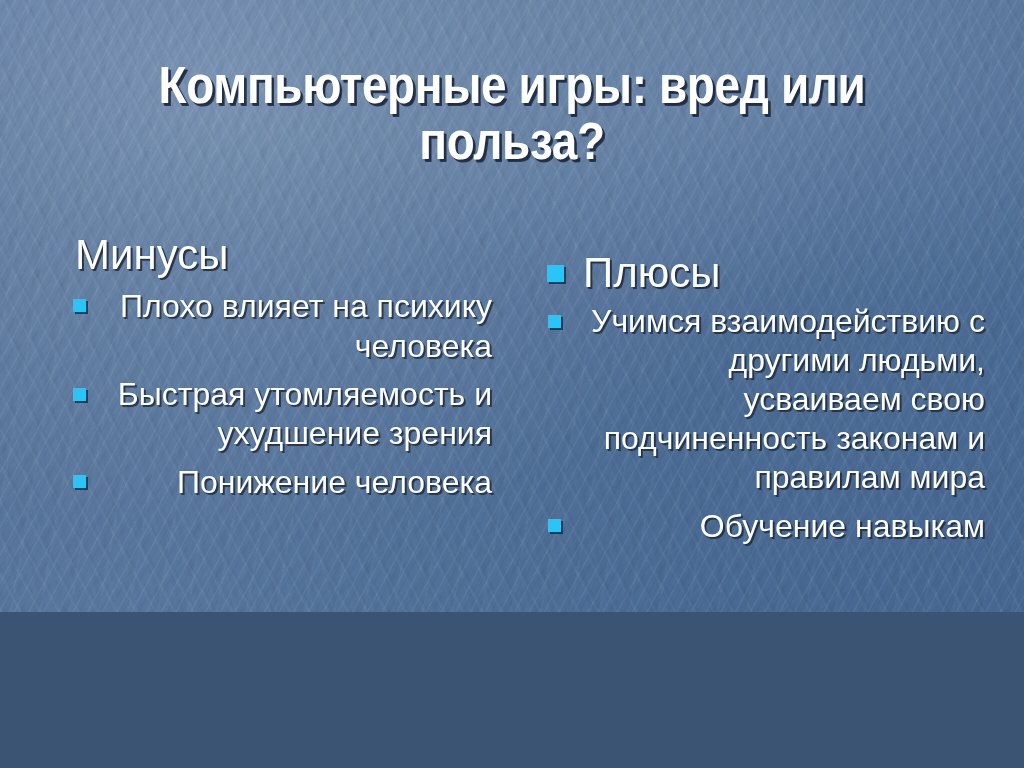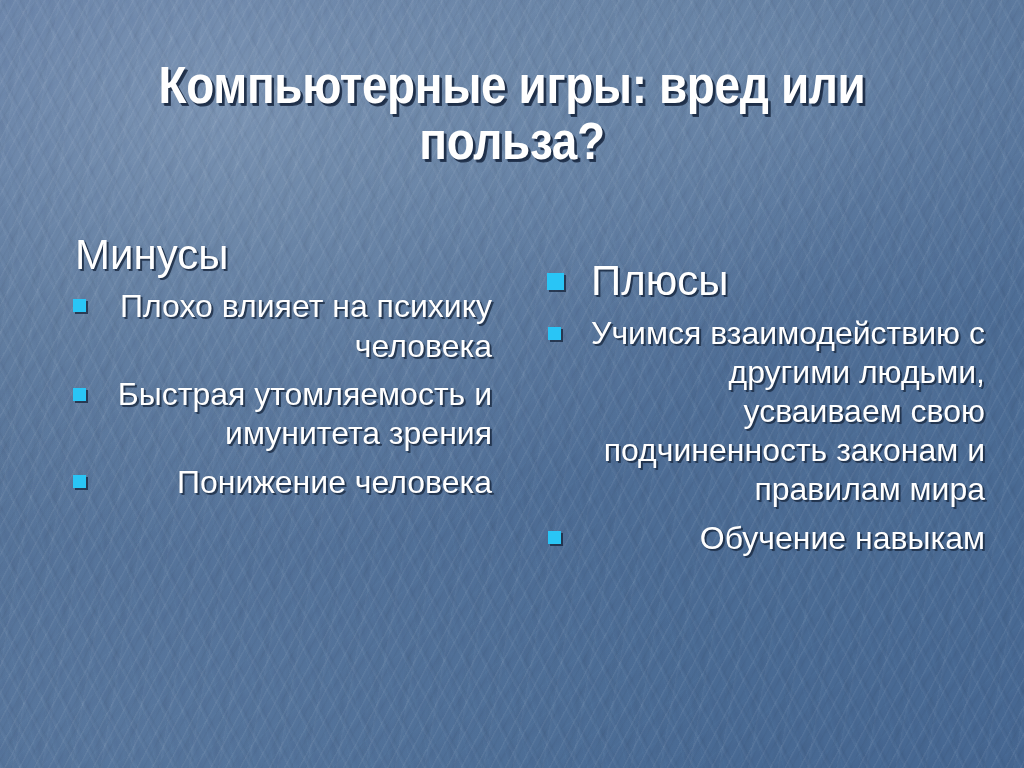--- a/index.html
+++ b/index.html
@@ -5,21 +5,21 @@
 <style>
   html, body {
     margin: 0;
     padding: 0;
     background: #3b5474;
   }
 
   #slide {
     position: relative;
     width: 1024px;
-    height: 768px;
+    height: 612px;
     overflow: hidden;
     font-family: "Liberation Sans", "DejaVu Sans", sans-serif;
     background-color: #53709c;
     background-image:
       
       repeating-linear-gradient(
         118deg,
         rgba(255,255,255,0.055) 0px,
         rgba(255,255,255,0.055) 1px,
         rgba(255,255,255,0.00) 2px,
@@ -168,21 +168,21 @@
   }
   .head-row .sq-lg {
     position: absolute;
     left: 10px;
     top: 17px;
     width: 17px;
     height: 17px;
     background: #29c5f6;
     box-shadow: 2px 2px 0 rgba(18,32,54,0.72);
   }
-  .head-row .section-head { margin: 8px; }
+  .head-row .section-head { margin: 0; }
 
   li.bullet-item.tall { line-height: 39px; }
 </style>
 </head>
 <body>
 
 <div id="slide">
 
   <div class="texture-overlay"></div>
 
@@ -195,21 +195,21 @@
 
     <ul class="bullets">
 
       <li class="bullet-item">
         <span class="sq"></span>
         <span>Плохо влияет на психику человека</span>
       </li>
 
       <li class="bullet-item tall">
         <span class="sq"></span>
-        <span>Быстрая утомляемость и имунитета зрения</span>
+        <span>Быстрая утомляемость и ухудшение зрения</span>
       </li>
 
       <li class="bullet-item">
         <span class="sq"></span>
         <span>Понижение человека</span>
       </li>
 
     </ul>
   </div>
 

